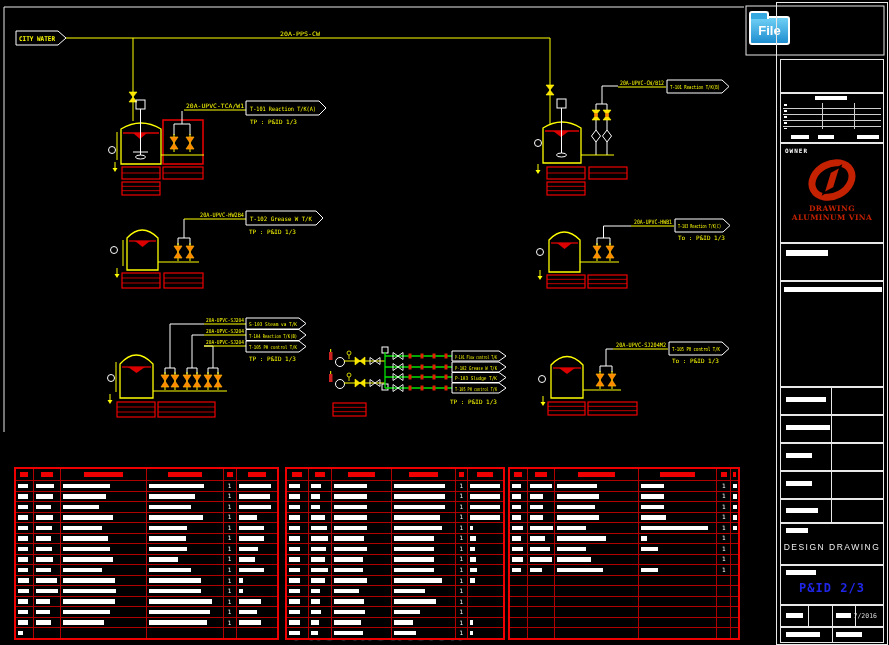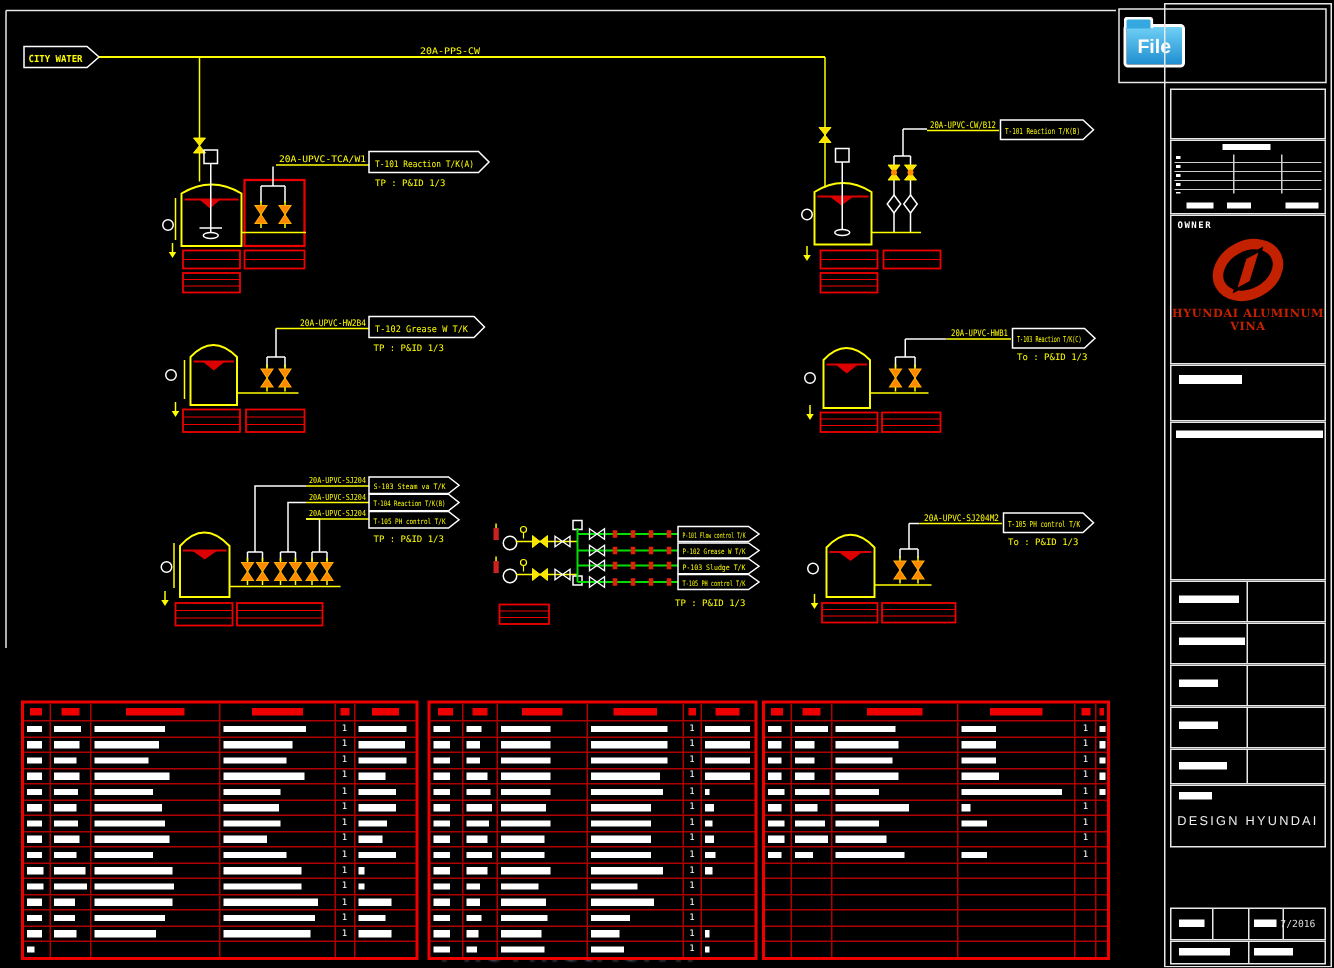--- a/index.html
+++ b/index.html
@@ -356,21 +356,21 @@
     <div class="blob" style="position:absolute;left:76px;bottom:3px;width:22px;height:4px;"></div>
   </div>
   <div class="sec" style="top:140px;height:98px;">
     <span class="tb-owner-label">OWNER</span>
     <svg class="tb-emblem" width="64" height="48" viewBox="-30 -24 60 48">
       <g transform="rotate(-28)">
         <ellipse rx="21" ry="16" fill="none" stroke="#c32100" stroke-width="7"></ellipse>
         <path d="M-14,8 L-2,8 L14,-8 L2,-8 Z" fill="#c32100" stroke="#000" stroke-width="2"></path>
       </g>
     </svg>
-    <div class="tb-owner-name">HYUNDAI ALUMINUM VINA</div>
+    <div class="tb-owner-name">DRAWING ALUMINUM VINA</div>
   </div>
   <div class="sec" style="top:240px;height:36px;">
     <div class="blob" style="position:absolute;left:5px;top:6px;width:42px;height:6px;"></div>
   </div>
   <div class="sec" style="top:278px;height:104px;">
     <div class="blob" style="position:absolute;left:3px;top:5px;width:98px;height:5px;"></div>
   </div>
   <div class="sec" style="top:384px;height:26px;">
     <div style="position:absolute;left:50px;top:0;bottom:0;width:1px;background:#e8e8e8;"></div>
     <div class="blob" style="position:absolute;left:5px;top:9px;width:40px;height:5px;"></div>
@@ -386,21 +386,25 @@
   <div class="sec" style="top:468px;height:26px;">
     <div style="position:absolute;left:50px;top:0;bottom:0;width:1px;background:#e8e8e8;"></div>
     <div class="blob" style="position:absolute;left:5px;top:9px;width:26px;height:5px;"></div>
   </div>
   <div class="sec" style="top:496px;height:22px;">
     <div style="position:absolute;left:50px;top:0;bottom:0;width:1px;background:#e8e8e8;"></div>
     <div class="blob" style="position:absolute;left:5px;top:8px;width:32px;height:5px;"></div>
   </div>
   <div class="sec" style="top:520px;height:40px;">
     <div class="blob" style="position:absolute;left:5px;top:4px;width:22px;height:5px;"></div>
-    <div class="tb-stage">DESIGN HYUNDAI</div>
+    <div class="tb-stage">DESIGN DRAWING</div>
+  </div>
+  <div class="sec" style="top:562px;height:38px;">
+    <div class="blob" style="position:absolute;left:5px;top:4px;width:30px;height:5px;"></div>
+    <div class="tb-dwgno">P&amp;ID 2/3</div>
   </div>
   <div class="sec" style="top:602px;height:20px;">
     <div style="position:absolute;left:27px;top:0;bottom:0;width:1px;background:#e8e8e8;"></div>
     <div style="position:absolute;left:51px;top:0;bottom:0;width:1px;background:#e8e8e8;"></div>
     <div style="position:absolute;left:74px;top:0;bottom:0;width:1px;background:#e8e8e8;"></div>
     <div class="blob" style="position:absolute;left:5px;top:7px;width:17px;height:5px;"></div>
     <div class="blob" style="position:absolute;left:55px;top:7px;width:15px;height:5px;"></div>
     <span class="tb-date">7/2016</span>
   </div>
   <div class="sec" style="top:624px;height:14px;">

